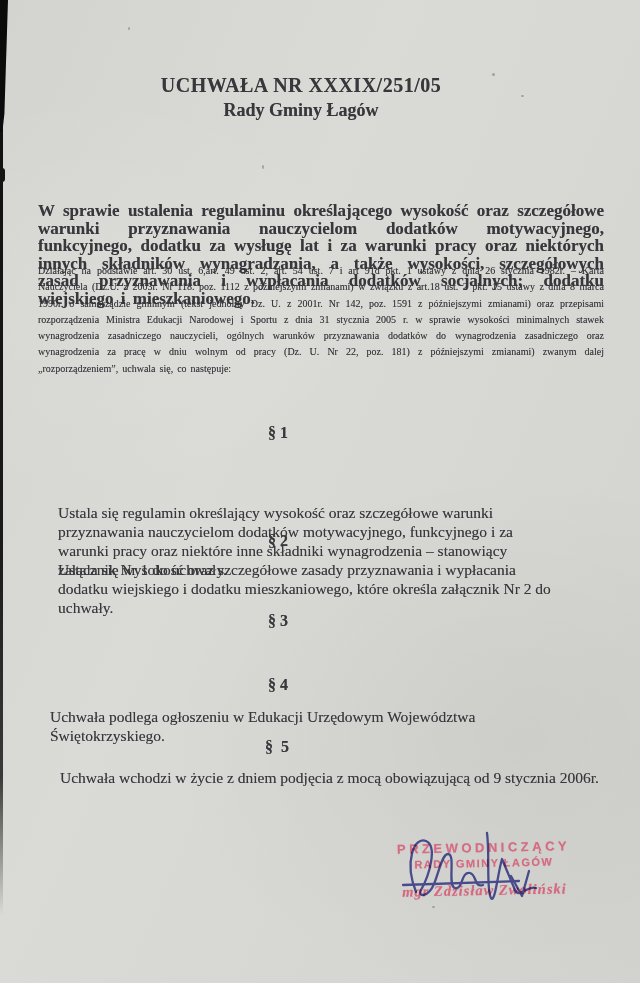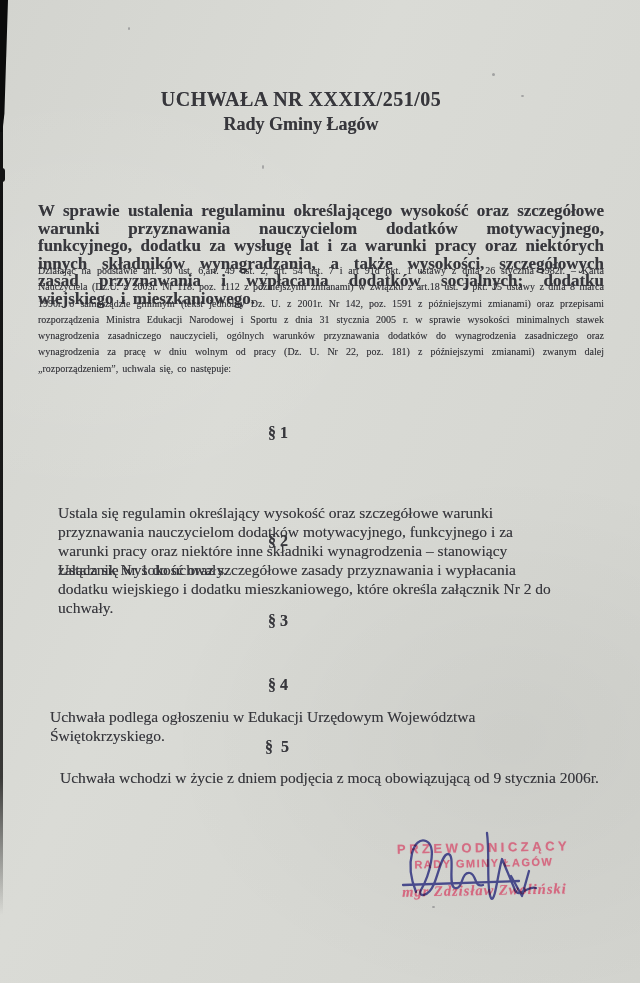--- a/index.html
+++ b/index.html
@@ -19,21 +19,21 @@
 
   
   .edge-line{position:absolute;left:0;top:0;width:3px;height:915px;
     background:linear-gradient(to bottom,#0e0e0e 0%,#1b1b1b 60%,#3a3a38 85%,rgba(40,40,40,0) 100%);}
   .edge-wedge{position:absolute;left:0;top:0;width:8px;height:132px;background:#0b0b0b;
     clip-path:polygon(0 0,100% 0,55% 86%,30% 100%,0 100%);}
   .edge-blob{position:absolute;left:0;top:168px;width:5px;height:14px;background:#141414;border-radius:0 3px 3px 0;}
 
   .speck{position:absolute;border-radius:50%;background:rgba(70,70,80,.38);}
 
-  .title-block{position:absolute;top:88px;left:0;width:602px;text-align:center;font-weight:bold;}
+  .title-block{position:absolute;top:74px;left:0;width:602px;text-align:center;font-weight:bold;}
   .title-line1{font-size:20px;letter-spacing:.5px;}
   .title-line2,.title-line3{font-size:18px;margin-top:3px;}
 
   .subject{
     position:absolute;top:162px;left:38px;width:566px;
     font-weight:bold;font-size:17px;line-height:17.6px;
     text-align:justify;word-spacing:3px;margin-top:40px;
   }
   .preamble{
     position:absolute;top:263px;left:38px;width:566px;

